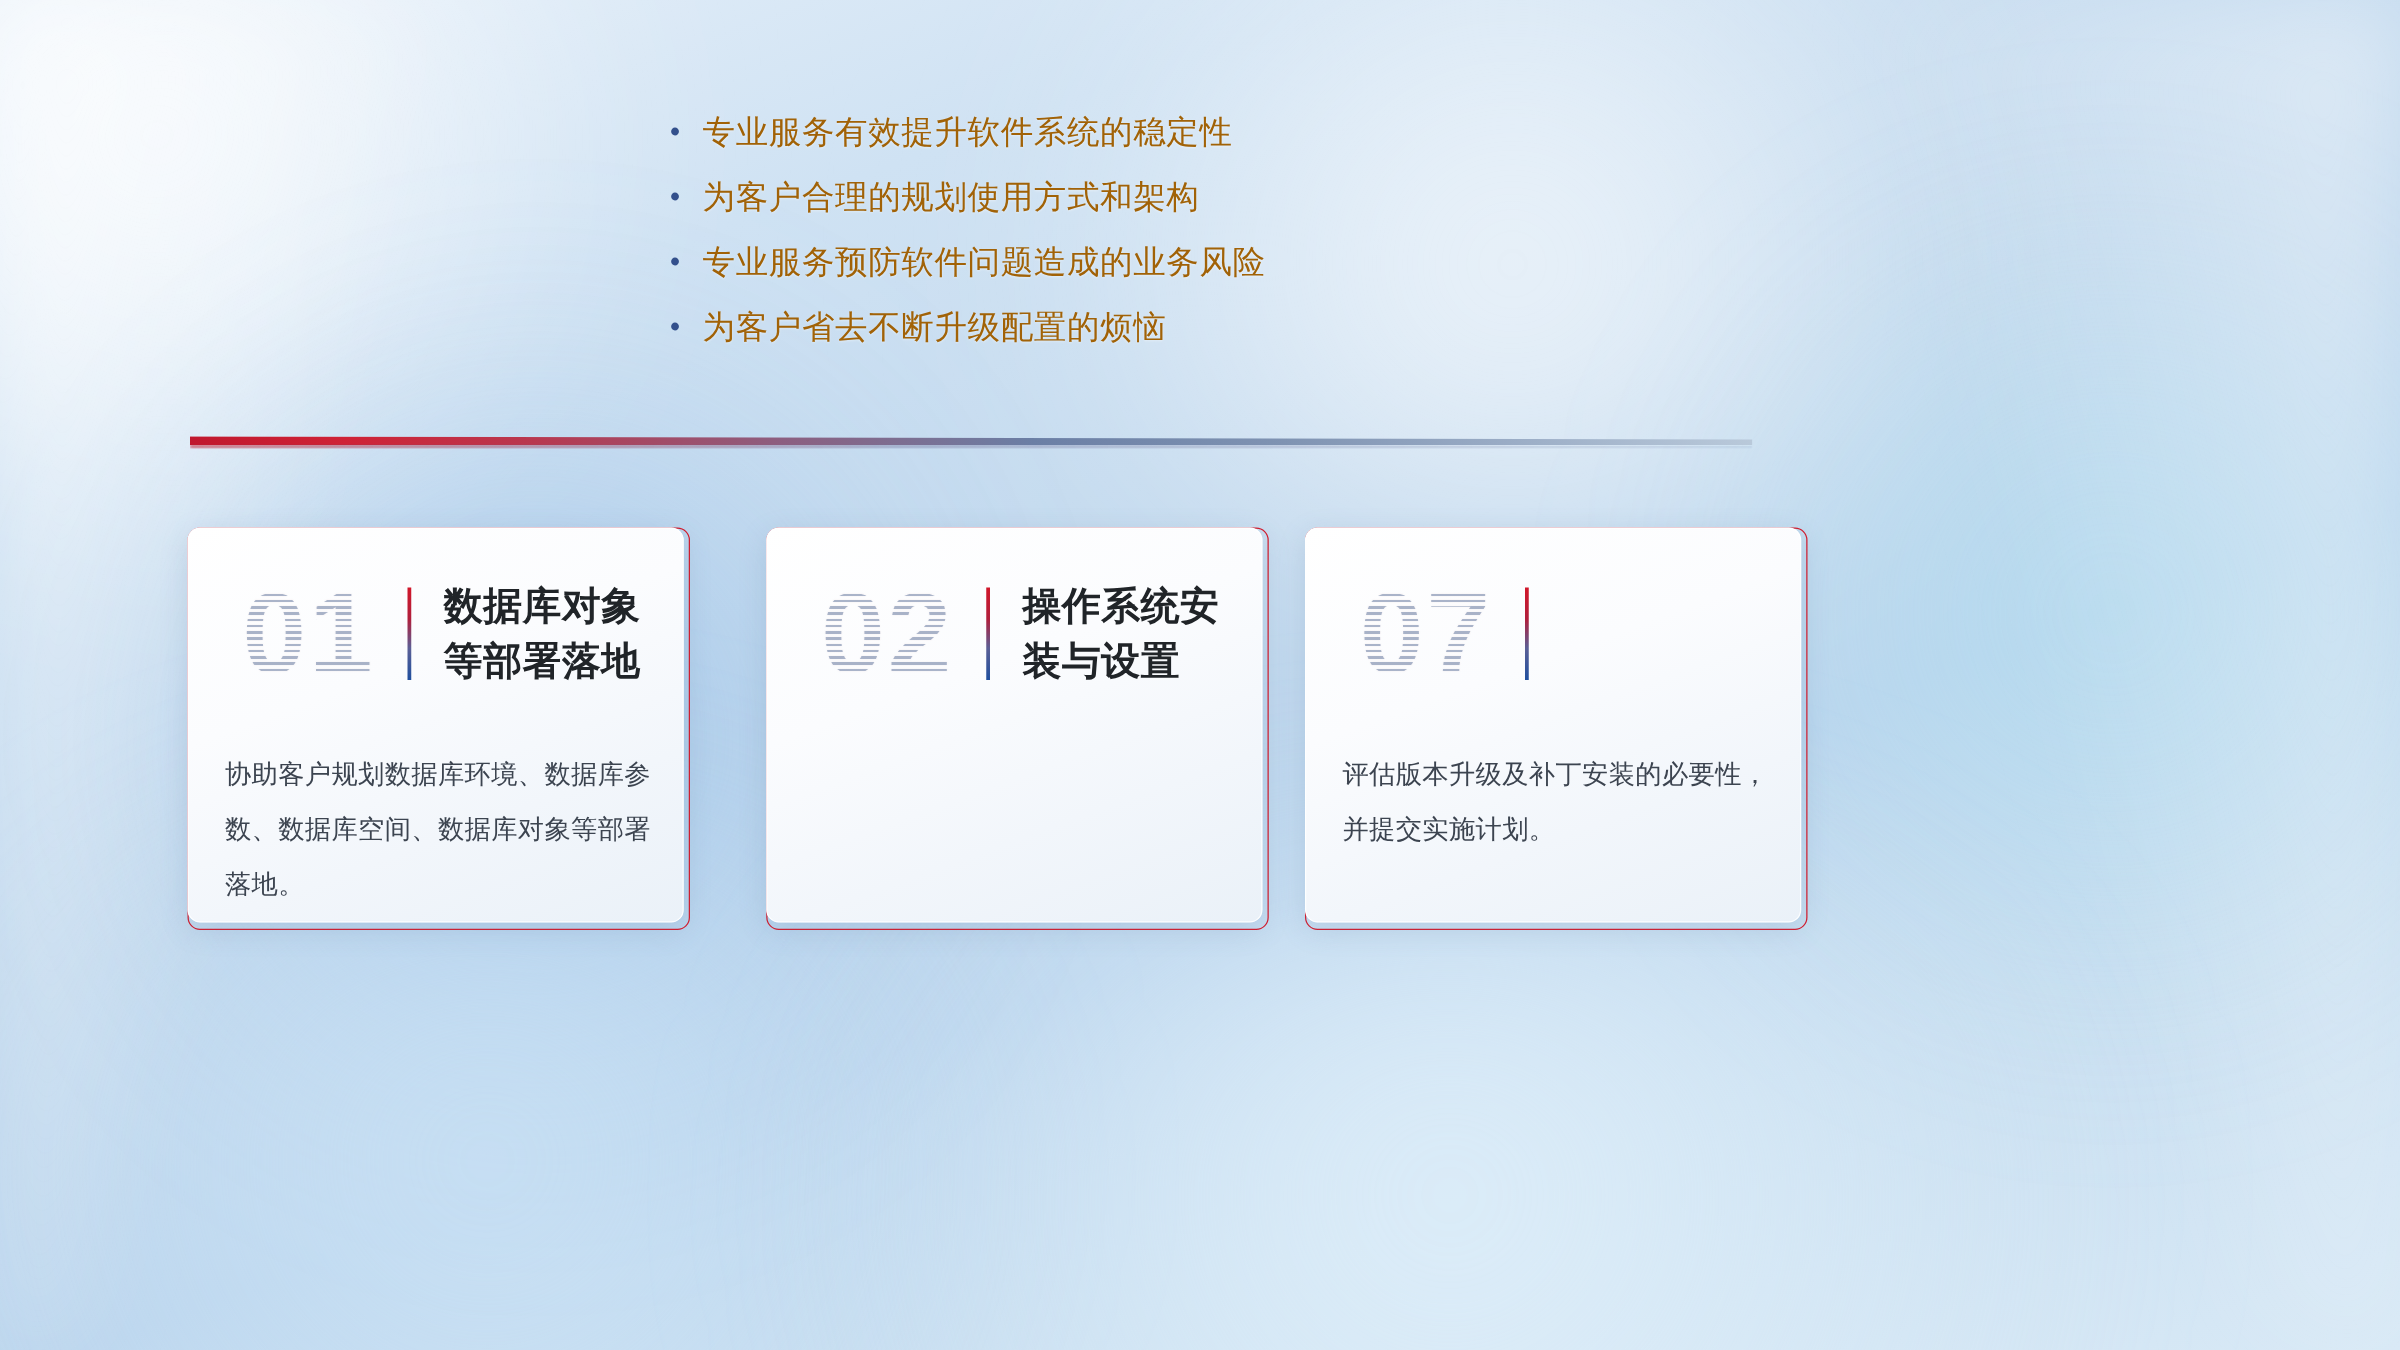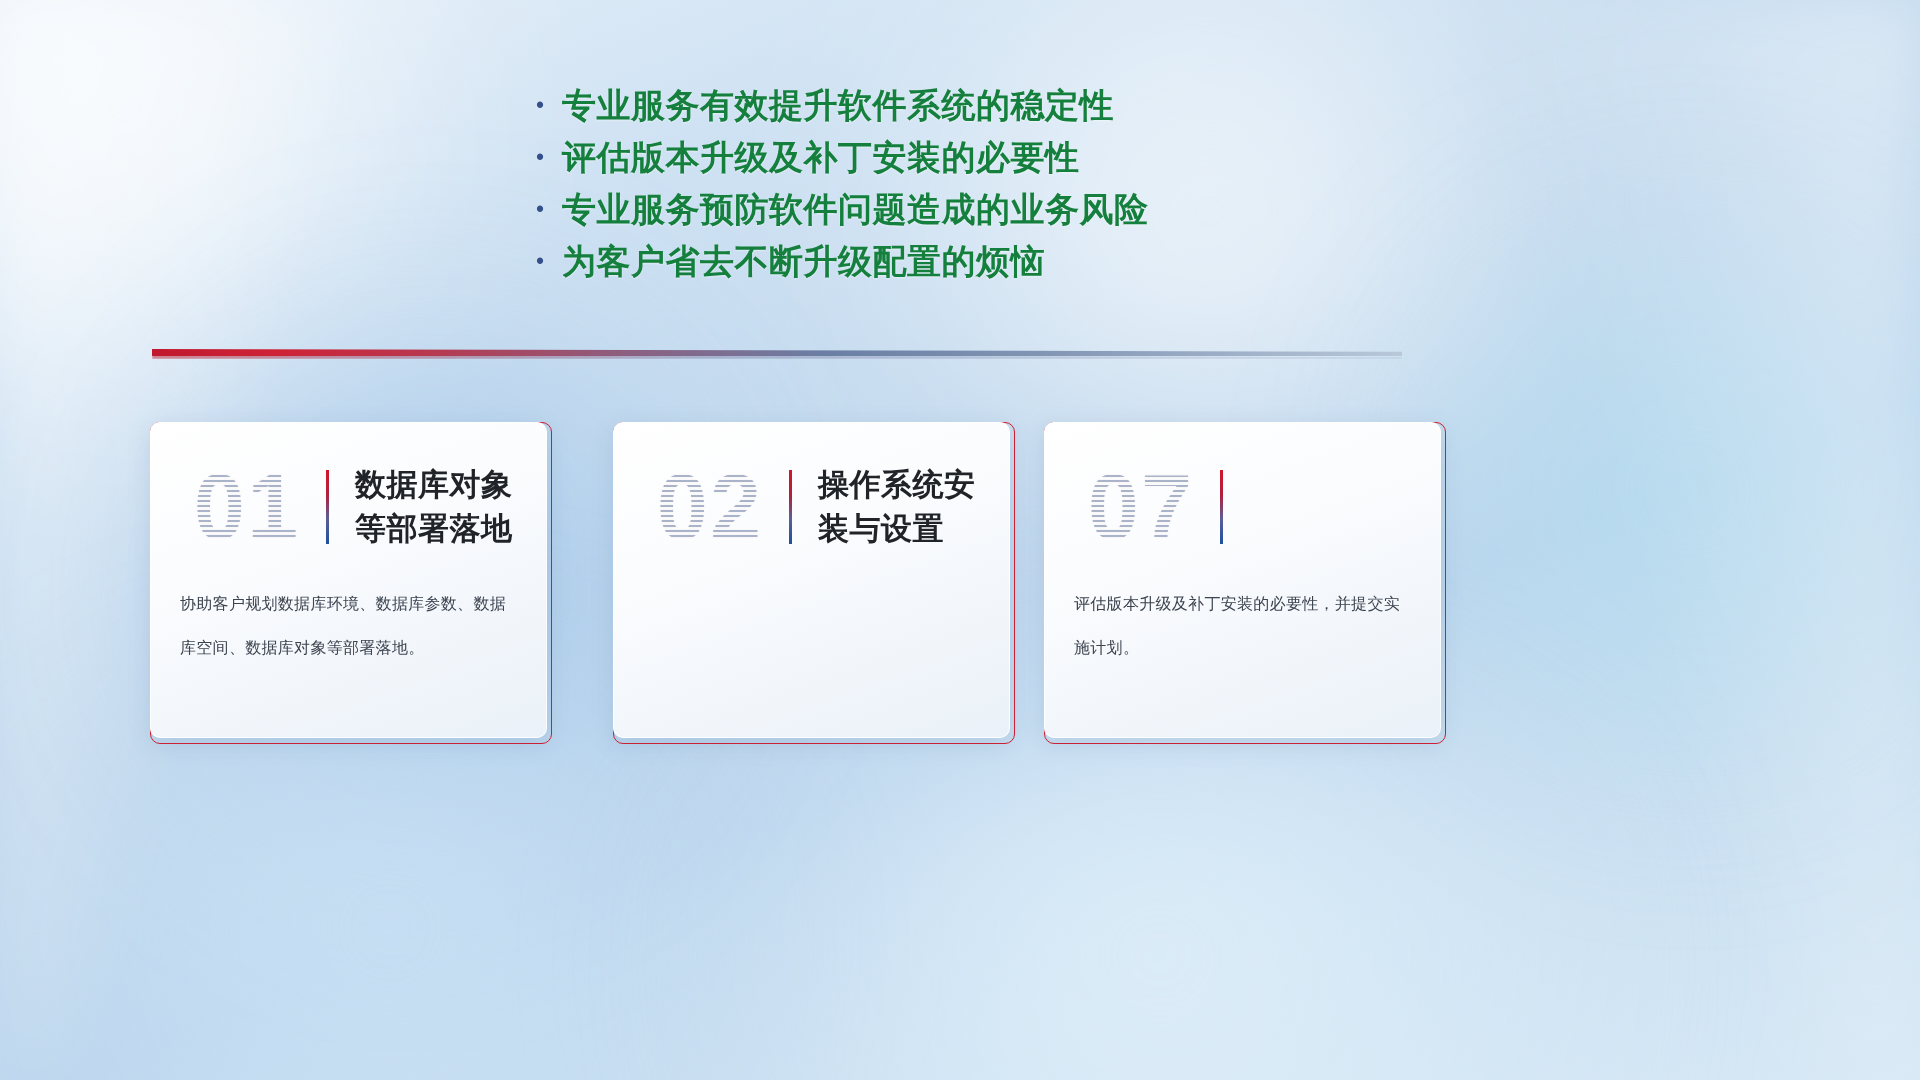--- a/index.html
+++ b/index.html
@@ -47,22 +47,22 @@
   }
   .bullet-row {
     display:flex; align-items:flex-start;
     height:52px;
   }
   .bullet-dot {
     width:26px; flex:0 0 26px; text-align:left;
     color:#33508c; font-size:23px; line-height:38px;
   }
   .bullet-text {
-    color:#15803d; font-size:34px; line-height:38px;
-    letter-spacing:.5px; font-weight:700;
+    color:#a16207; font-size:26px; line-height:38px;
+    letter-spacing:.5px; font-weight:400;
     text-shadow:0 1px 2px rgba(255,255,255,.45);
   }
 
   
   #divider { position:absolute; left:152px; top:349px; width:1250px; height:14px; }
   .div-thick {
     position:absolute; left:0; top:0; width:100%; height:7px;
     background:linear-gradient(90deg,#c0182e 0%, #cf2236 10%, #b8384f 22%, #8c5f80 38%, #6b7fa5 54%, #7f93b2 70%, #9badc6 85%, #b9c9da 100%);
     clip-path:polygon(0 0, 100% 38%, 100% 100%, 0 100%);
   }
@@ -129,22 +129,22 @@
     background:linear-gradient(to bottom,#d1172a 0%,#b01f3c 34%,#5a5f96 66%,#1f4f9e 100%);
     margin:0 26px 0 4px;
   }
   .card-title {
     flex:1 1 auto;
     font-size:31px; line-height:44px; font-weight:600;
     color:#202428; letter-spacing:.5px;
     padding-right:14px;
   }
   .card-body {
-    position:absolute; left:30px; right:26px; top:160px;
-    font-size:16px; line-height:44px; color:#3c4450;
+    position:absolute; left:30px; right:26px; top:176px;
+    font-size:21px; line-height:44px; color:#3c4450;
     letter-spacing:.3px;
   }
 </style>
 </head>
 <body>
 
 <div id="bg">
   <div class="bg-base"></div>
   <div class="glow g1"></div>
   <div class="glow g2"></div>
@@ -158,21 +158,21 @@
 
 <div id="bullets">
 
   <div class="bullet-row">
     <div class="bullet-dot">•</div>
     <div class="bullet-text">专业服务有效提升软件系统的稳定性</div>
   </div>
 
   <div class="bullet-row">
     <div class="bullet-dot">•</div>
-    <div class="bullet-text">评估版本升级及补丁安装的必要性</div>
+    <div class="bullet-text">为客户合理的规划使用方式和架构</div>
   </div>
 
   <div class="bullet-row">
     <div class="bullet-dot">•</div>
     <div class="bullet-text">专业服务预防软件问题造成的业务风险</div>
   </div>
 
   <div class="bullet-row">
     <div class="bullet-dot">•</div>
     <div class="bullet-text">为客户省去不断升级配置的烦恼</div>

